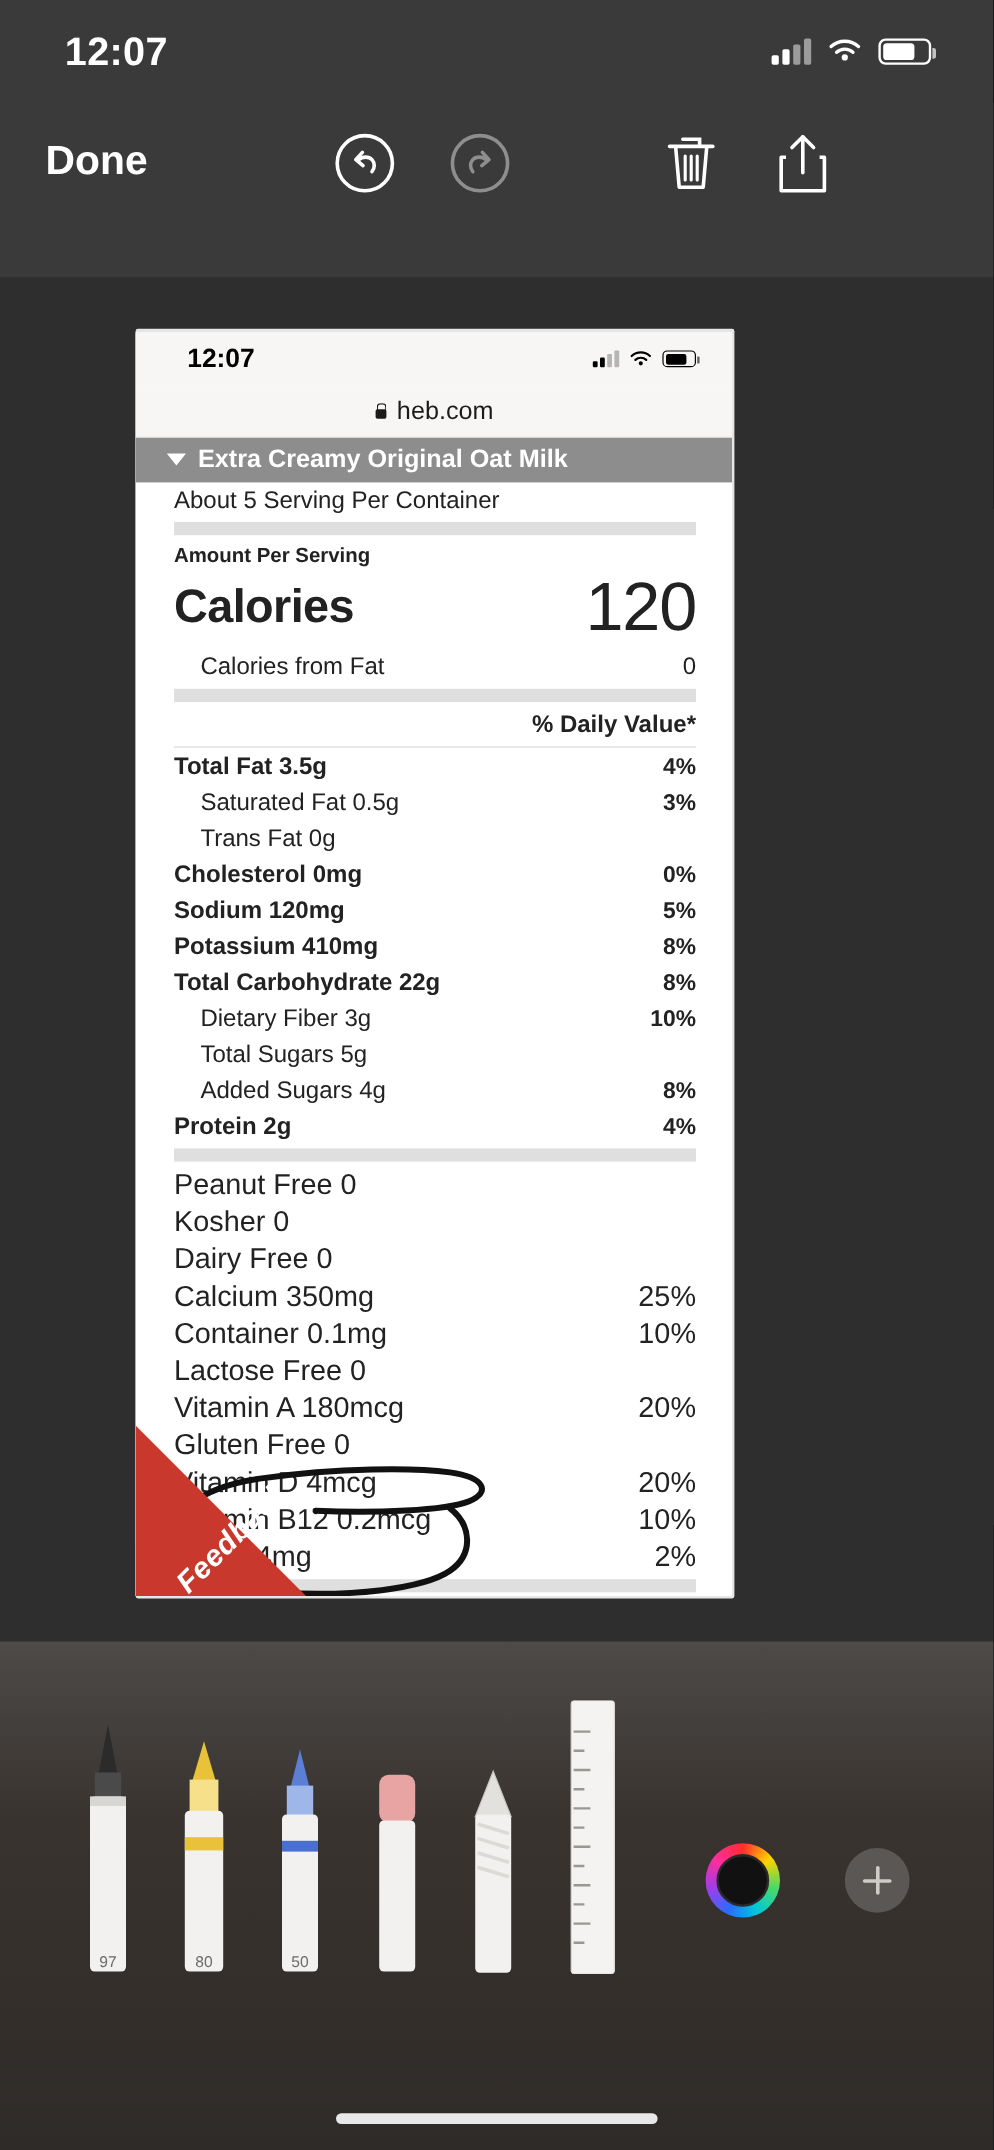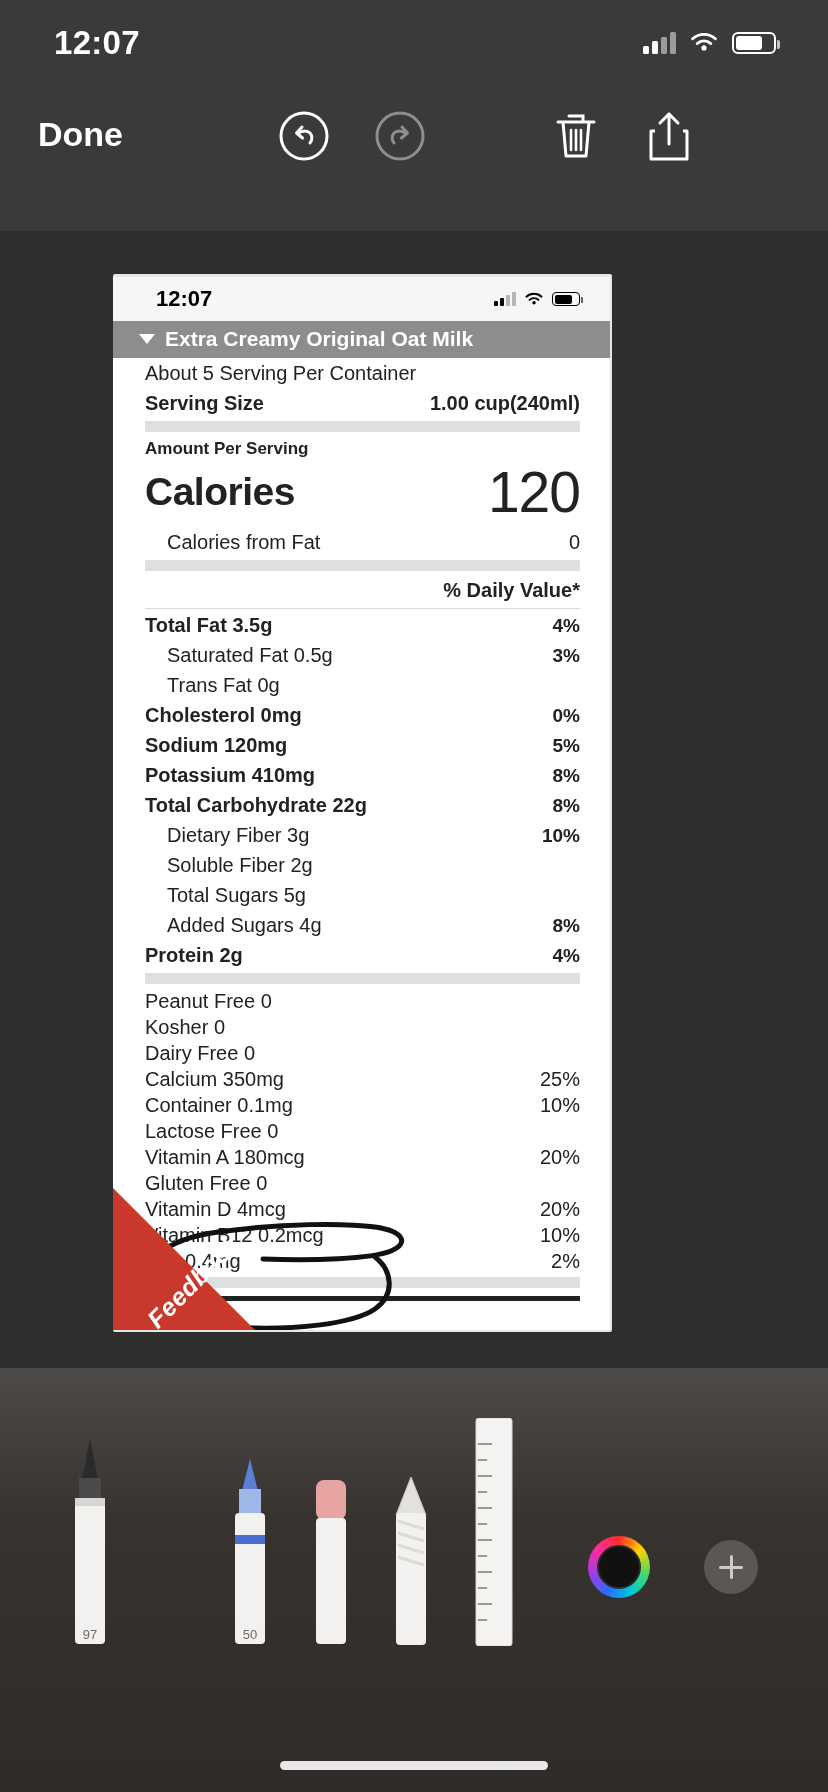--- a/index.html
+++ b/index.html
@@ -111,21 +111,21 @@
   .indent { padding-left:22px; }
   .pct { font-weight:bold; font-size:19px; }
   .sep-thin { height:1px; background:#d9d9d9; margin:1px 0; }
   .sep-band { height:11px; background:#dfdfdf; margin:3px 0 4px; }
   .sep-thick { height:5px; background:#222; margin:8px 0 10px; }
   .cal-row { display:flex; justify-content:space-between; align-items:center; padding:0 0 2px; }
   .cal-word { font-size:39px; font-weight:bold; letter-spacing:-.5px; }
   .cal-num  { font-size:57px; font-weight:normal; letter-spacing:-1px; }
   .amt { font-weight:bold; font-size:17px; padding-top:3px; }
   .dv-row { display:flex; justify-content:flex-end; font-weight:bold; font-size:20px; padding:4px 0 5px; }
-  .plain-row { display:flex; justify-content:space-between; padding:1.5px 0; font-size:20px; }
+  .plain-row { display:flex; justify-content:space-between; padding:1.5px 0; font-size:24px; }
 
   
   .annotation { position:absolute; left:0; top:0; pointer-events:none; }
 
   
   .ribbon { position:absolute; left:0; bottom:0; width:142px; height:142px; overflow:hidden; }
   .ribbon-tri { position:absolute; left:0; bottom:0; width:0; height:0;
     border-left:142px solid #c9382c; border-top:142px solid transparent; }
   .ribbon-txt {
     position:absolute; left:6px; bottom:34px; width:150px; text-align:center;
@@ -241,37 +241,37 @@
             <path d="M15 18.5a2.6 2.6 0 1 0 0-5.2 2.6 2.6 0 0 0 0 5.2z" fill="#000"></path>
             <path d="M8.2 11.6a10 10 0 0 1 13.6 0" stroke="#000" stroke-width="2.8" fill="none" stroke-linecap="round"></path>
             <path d="M3.6 6.8a16.8 16.8 0 0 1 22.8 0" stroke="#000" stroke-width="2.8" fill="none" stroke-linecap="round"></path>
           </svg>
           <div class="ibatt">
               <i></i>
             </div>
         </div>
       </div>
 
+      <div class="url-bar">
+        <span class="lock"></span>
+        <span>heb.com</span>
+      </div>
 
       <div class="nl">
 
         <div class="nl-header">
           <span class="caret"></span>
           <span>Extra Creamy Original Oat Milk</span>
         </div>
 
         <div class="nl-body">
           <div class="row tight">
             <span class="lbl">About 5   Serving Per Container</span>
           </div>
 
-          <div class="row tight">
-            <span class="lbl bold">Serving Size</span>
-            <span class="bold">1.00 cup(240ml)</span>
-          </div>
 
           <div class="sep-band"></div>
 
           <div class="amt">Amount Per Serving</div>
 
           <div class="cal-row">
             <span class="cal-word">Calories</span>
             <span class="cal-num">120</span>
           </div>
 
@@ -310,24 +310,20 @@
                 <span class="lbl bold">Potassium  410mg</span>
                 <span class="pct">8%</span>
               </div>
               <div class="row tight">
                 <span class="lbl bold">Total Carbohydrate  22g</span>
                 <span class="pct">8%</span>
               </div>
               <div class="row tight">
                 <span class="lbl indent">Dietary Fiber  3g</span>
                 <span class="pct">10%</span>
-              </div>
-              <div class="row tight">
-                <span class="lbl indent">Soluble Fiber  2g</span>
-                <span class="pct"></span>
               </div>
               <div class="row tight">
                 <span class="lbl indent">Total Sugars  5g</span>
                 <span class="pct"></span>
               </div>
               <div class="row tight">
                 <span class="lbl indent">Added Sugars  4g</span>
                 <span class="pct">8%</span>
               </div>
               <div class="row tight">
@@ -414,20 +410,29 @@
       <div class="tool" style="left:64px;">
         <svg width="52" height="210" viewBox="0 0 52 210">
           <path d="M26 2 L34 44 L18 44 Z" fill="#2b2b2b"></path>
           <rect x="15" y="42" width="22" height="22" fill="#4a4a4a"></rect>
           <rect x="11" y="62" width="30" height="146" rx="4" fill="#f2f1ef"></rect>
           <rect x="11" y="62" width="30" height="8" fill="#d8d6d3"></rect>
         </svg>
         <span class="num">97</span>
       </div>
 
+      <div class="tool" style="left:144px;">
+        <svg width="52" height="200" viewBox="0 0 52 200">
+          <path d="M26 6 L36 40 L16 40 Z" fill="#e8c33a"></path>
+          <rect x="14" y="38" width="24" height="28" fill="#f6e08a"></rect>
+          <rect x="10" y="64" width="32" height="134" rx="4" fill="#f2f1ef"></rect>
+          <rect x="10" y="86" width="32" height="11" fill="#e8c33a"></rect>
+        </svg>
+        <span class="num">80</span>
+      </div>
 
       <div class="tool" style="left:224px;">
         <svg width="52" height="195" viewBox="0 0 52 195">
           <path d="M26 8 L34 40 L18 40 Z" fill="#5b7fd4"></path>
           <rect x="15" y="38" width="22" height="26" fill="#9fb6e8"></rect>
           <rect x="11" y="62" width="30" height="131" rx="4" fill="#f2f1ef"></rect>
           <rect x="11" y="84" width="30" height="9" fill="#4a6fd0"></rect>
         </svg>
         <span class="num">50</span>
       </div>

